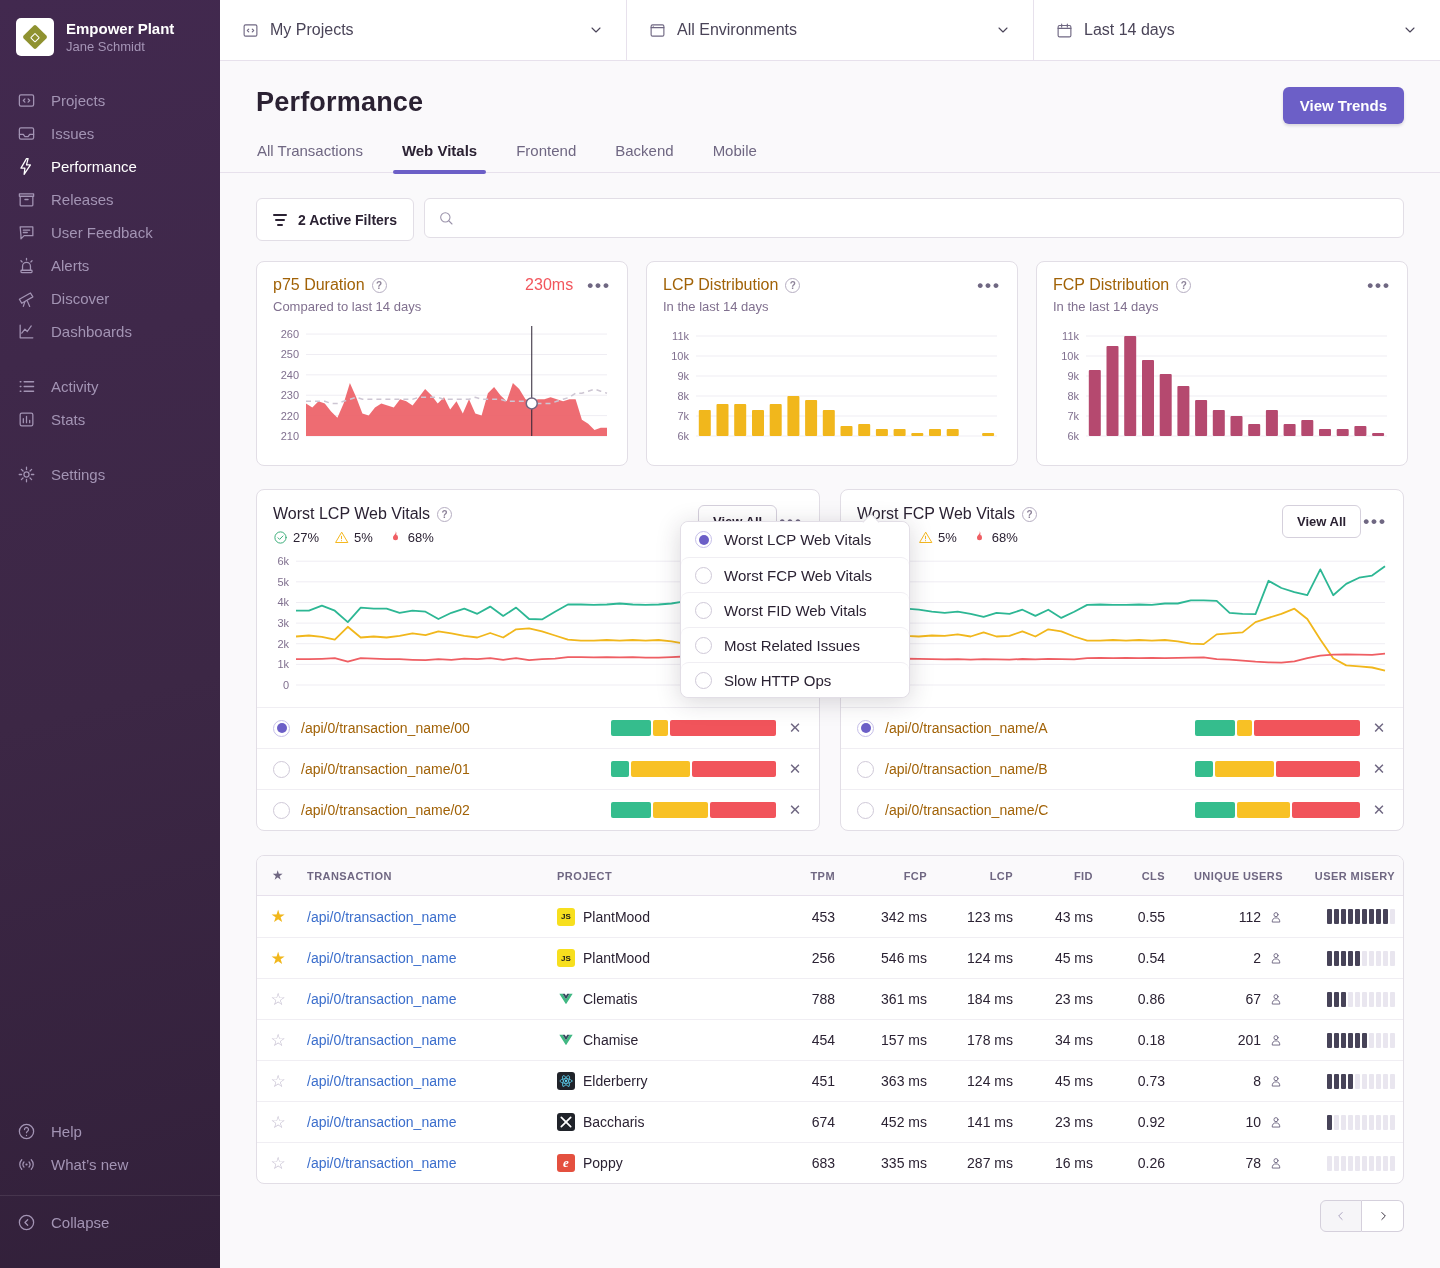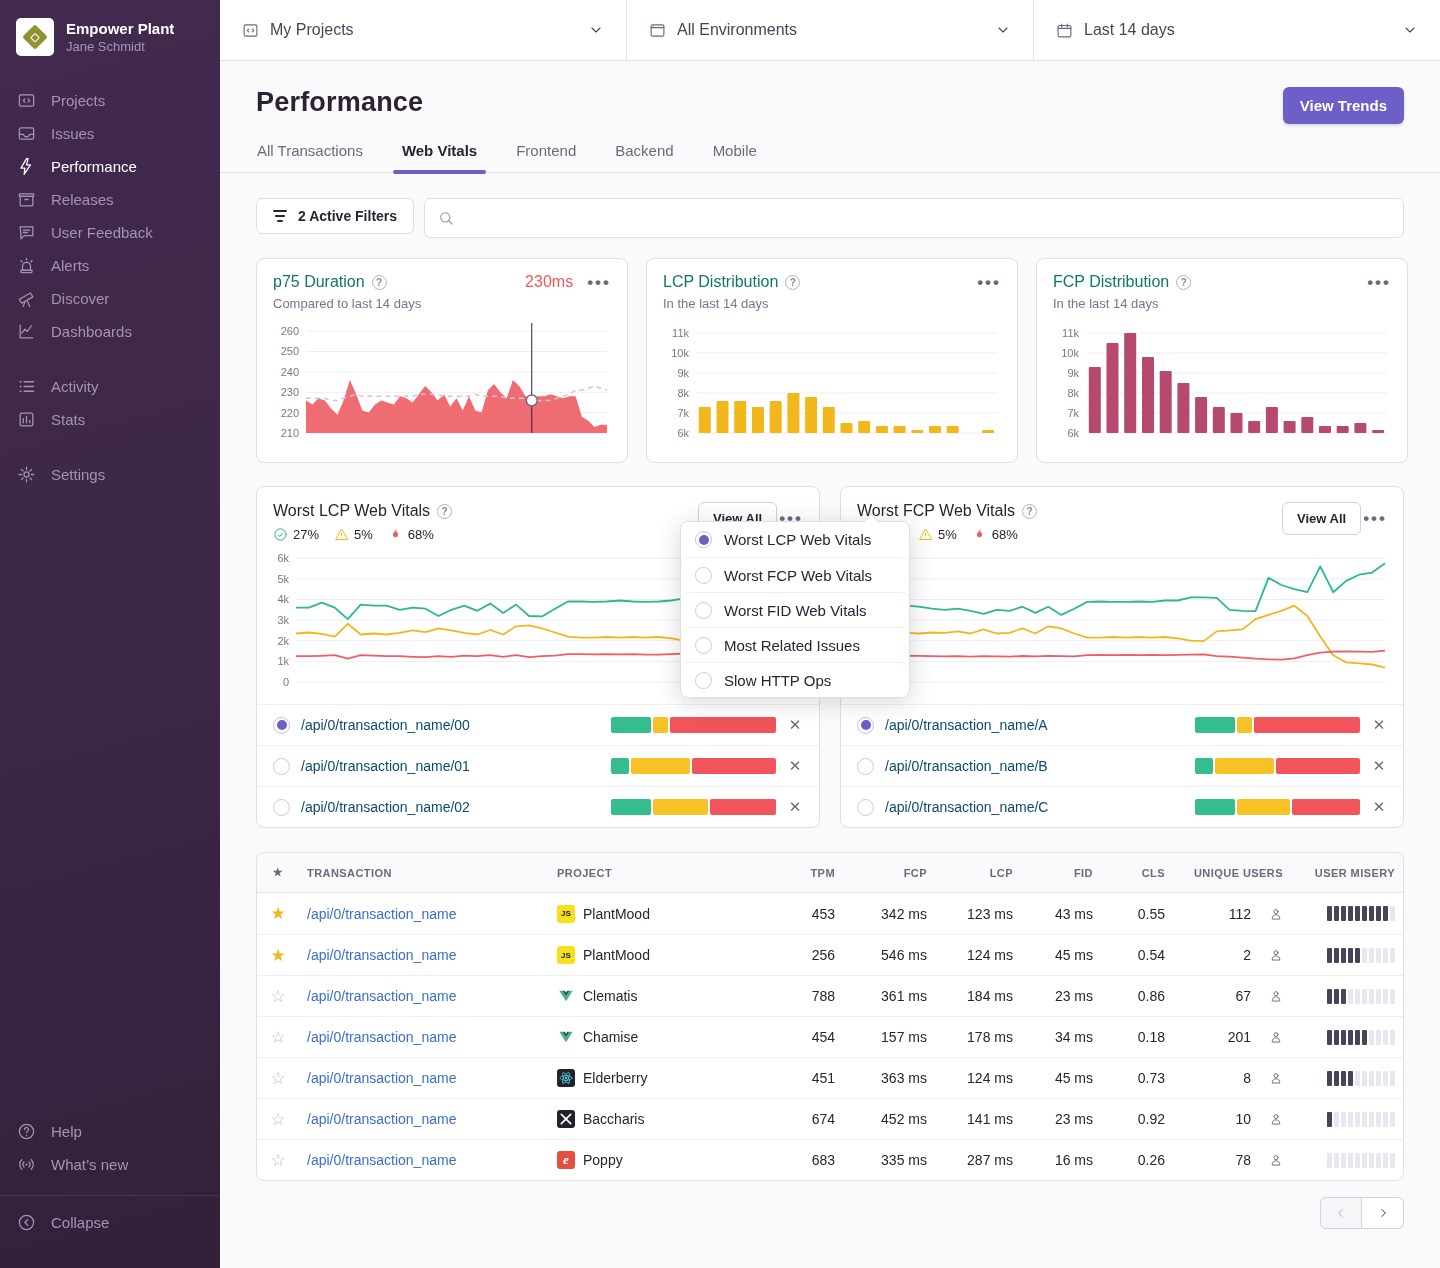--- a/index.html
+++ b/index.html
@@ -39,35 +39,35 @@
   .head-row { display:flex; justify-content:space-between; align-items:flex-start; padding:26px 36px 0; }
   .page-title { font-size:27px; font-weight:600; color:#2B2233; letter-spacing:.2px; }
   .btn-primary { background:#6C5FC7; color:#fff; border:0; font-family:inherit; font-weight:700; font-size:15px; padding:10px 17px; border-radius:6px; cursor:pointer; box-shadow:0 2px 3px rgba(43,34,51,.15); }
 
   .tabs { display:flex; gap:37px; padding:0 36px; margin-top:16px; border-bottom:1px solid #E7E1EC; }
   .tab { padding:2px 1px 13px; font-size:15px; color:#6F6782; cursor:pointer; position:relative; }
   .tab.active { color:#2B2233; font-weight:700; }
   .tab.active::after { content:""; position:absolute; left:-8px; right:-8px; bottom:-2px; height:4px; border-radius:2px; background:#6C5FC7; }
 
   .filter-row { display:flex; gap:10px; margin:25px 36px 0; }
-  .btn-filters { display:flex; align-items:center; gap:11px; background:#fff; border:1px solid #E2DEE6; border-radius:6px; padding:0 16px; height:36px; font-weight:700; font-size:14px; color:#2B2233; cursor:pointer; }
+  .btn-filters { display:flex; align-items:center; gap:11px; background:#fff; border:1px solid #E2DEE6; border-radius:6px; padding:0 16px; height:43px; font-weight:700; font-size:14px; color:#2B2233; cursor:pointer; }
   .f-icon { display:flex; flex-direction:column; gap:3px; }
   .f-icon i { height:2px; background:#2B2233; border-radius:1px; display:block; }
   .f-icon i:nth-child(1){ width:14px; } .f-icon i:nth-child(2){ width:10px; margin:0 auto; } .f-icon i:nth-child(3){ width:6px; margin:0 auto; }
   .search-box { flex:1; display:flex; align-items:center; gap:9px; background:#fff; border:1px solid #E2DEE6; border-radius:6px; height:40px; padding:0 13px; }
   .search-box .ic { width:16px; height:16px; color:#9a92aa; display:flex; }
   .search-box .ic svg{ width:16px; height:16px; }
   .search-box input { border:0; outline:0; flex:1; font-family:inherit; font-size:15px; color:#2B2233; background:transparent; }
   .search-box input::placeholder { color:#aaa2b8; }
 
   .cards3 { display:grid; grid-template-columns:1fr 1fr 1fr; gap:18px; margin:20px 36px 0; }
   .card { background:#fff; border:1px solid #E2DEE6; border-radius:8px; }
   .mini-card { padding:14px 16px 10px; height:205px; }
   .ct-row { display:flex; align-items:center; }
-  .ct-title { font-size:16px; color:#0f766e; }
+  .ct-title { font-size:16px; color:#a16207; }
   .qmark { width:15px; height:15px; border:1px solid #b6aec2; border-radius:50%; color:#8d8399; font-size:10px; font-weight:700; display:inline-flex; align-items:center; justify-content:center; margin-left:7px; flex:none; }
   .ct-value { margin-left:auto; font-size:16px; color:#F2555C; }
   .dots { color:#6F6782; font-size:17px; font-weight:700; letter-spacing:2px; cursor:pointer; line-height:1; }
   .ct-row .dots { margin-left:14px; }
   .ct-sub { font-size:13px; color:#80708F; margin-top:5px; }
   .mini-chart { margin-top:8px; }
 
   .cards2 { display:grid; grid-template-columns:1fr 1fr; gap:20px; margin:23px 36px 0; }
   .vitals-card { padding:0; }
   .vc-head { display:flex; align-items:flex-start; padding:15px 16px 0; }
@@ -78,21 +78,21 @@
   .badge .ic { width:15px; height:15px; display:flex; }
   .badge .ic svg { width:15px; height:15px; }
   .vc-actions { margin-left:auto; display:flex; align-items:center; gap:2px; }
   .btn-viewall { background:#fff; border:1px solid #D5D0DC; border-radius:6px; font-family:inherit; font-weight:700; font-size:13px; color:#2B2233; padding:8px 14px; cursor:pointer; }
   .vitals-chart { padding:2px 14px 0 10px; }
   .vital-rows { margin-top:4px; }
   .vital-row { display:flex; align-items:center; gap:11px; padding:0 16px; height:41px; border-top:1px solid #F0EEF3; }
   .radio { width:17px; height:17px; border:1px solid #cfc9d8; border-radius:50%; flex:none; display:flex; align-items:center; justify-content:center; background:#fff; cursor:pointer; }
   .radio.sel { border-color:#c6bfe9; }
   .radio.sel i { width:10px; height:10px; border-radius:50%; background:#6C5FC7; display:block; }
-  .vital-link { font-size:14px; color:#0c4a6e; text-decoration:none; flex:1; cursor:pointer; }
+  .vital-link { font-size:14px; color:#a16207; text-decoration:none; flex:1; cursor:pointer; }
   .seg-bar { width:165px; height:16px; display:flex; gap:2px; flex:none; }
   .seg-bar i { display:block; height:100%; border-radius:2px; }
   .row-close { color:#6F6782; font-size:15px; cursor:pointer; flex:none; width:16px; text-align:center; }
 
   
   .tx-table { margin:24px 36px 0; background:#fff; border:1px solid #E2DEE6; border-radius:8px; overflow:hidden; }
   .t-grid { display:grid; grid-template-columns:42px 1fr 232px 62px 92px 86px 80px 72px 118px 112px; align-items:center; }
   .t-head { background:#FAF9FB; border-bottom:1px solid #E7E1EC; height:40px; }
   .t-head .th { font-size:11px; font-weight:700; color:#6F6782; letter-spacing:.04em; text-transform:uppercase; padding:0 8px; }
   .num { text-align:right; }
@@ -101,21 +101,21 @@
   .td { font-size:14px; color:#2B2233; padding:0 8px; }
   .star { font-size:17px; color:#F1B71C; text-align:center; cursor:pointer; }
   .star.off { color:#c2bbce; }
   .tx-link { color:#3B6ECC; text-decoration:none; cursor:pointer; }
   .proj { display:flex; align-items:center; gap:8px; }
   .proj-ic { width:18px; height:18px; border-radius:3px; flex:none; display:flex; align-items:center; justify-content:center; overflow:hidden; }
   .proj-ic.js { background:#F7DF1E; color:#1b1b1b; font-size:8px; font-weight:800; }
   .proj-ic.dark { background:#20232A; }
   .proj-ic.ember { background:#E4503F; color:#fff; font-family:"Liberation Serif", serif; font-style:italic; font-weight:700; font-size:13px; }
   .proj-ic svg { width:16px; height:16px; }
-  .users-cell { display:flex; align-items:center; justify-content:flex-end; gap:18px; }
+  .users-cell { display:flex; align-items:center; justify-content:flex-end; gap:8px; }
   .users-cell .ic { width:14px; height:14px; color:#6F6782; display:flex; }
   .users-cell .ic svg { width:14px; height:14px; }
   .misery { display:flex; gap:2px; justify-content:flex-end; }
   .misery i { width:5px; height:15px; border-radius:1px; background:#E9E6EF; display:block; }
   .misery i.on { background:#474358; }
 
   .pager { display:flex; justify-content:flex-end; margin:16px 36px 0; }
   .pg-btn { width:42px; height:32px; border:1px solid #D5D0DC; background:#fff; display:flex; align-items:center; justify-content:center; cursor:pointer; color:#2B2233; }
   .pg-btn svg { width:14px; height:14px; }
   .pg-btn.prev { border-radius:6px 0 0 6px; background:#F6F5F8; color:#a59dbb; }

